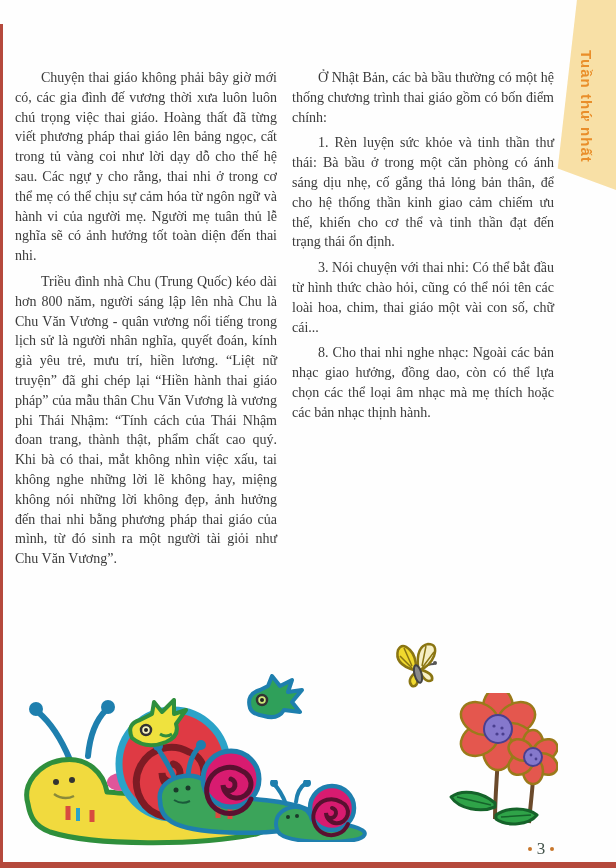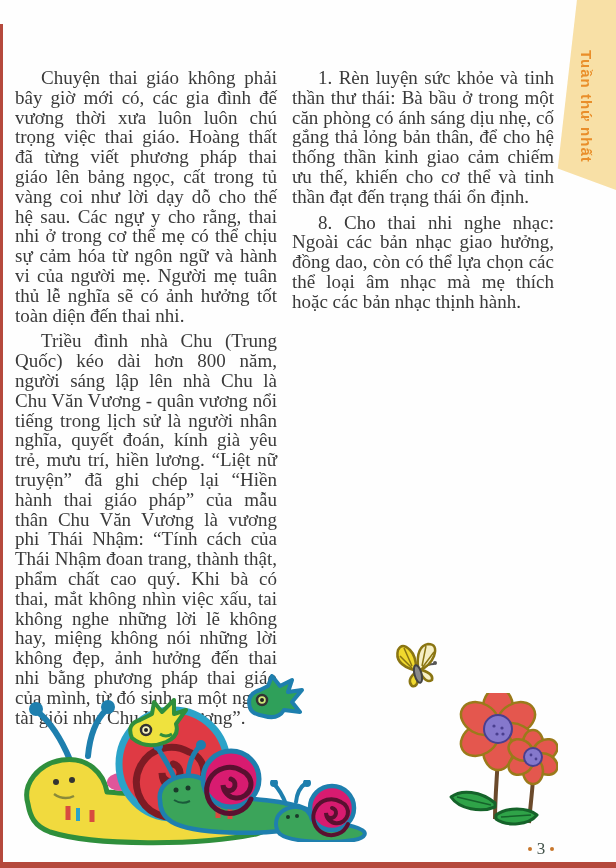--- a/index.html
+++ b/index.html
@@ -25,21 +25,21 @@
   .col-left{left:15px;width:262px;}
   .col-right{left:292px;width:262px;}
 
   h2.heading{
     font-family:"Liberation Sans",sans-serif;font-weight:700;color:#ee7523;
     font-size:14.5px;line-height:26px;margin:0 0 9px;word-spacing:2px;letter-spacing:.2px;
   }
   .big-num{font-size:29px;line-height:0;vertical-align:-5px;}
 
   .col p{
-    margin:0 0 6px;font-size:19px;line-height:19.8px;color:#3a3a3a;
+    margin:0 0 6px;font-size:14px;line-height:19.8px;color:#3a3a3a;
     text-align:justify;text-indent:26px;
   }
 
   .illu{position:absolute;}
 
   .page-number{
     position:absolute;left:514px;top:839px;width:54px;text-align:center;
     font-size:17px;color:#44544c;font-family:"Liberation Serif",serif;
   }
   .page-number .dot{
@@ -58,21 +58,23 @@
   <div class="side-tab">
     <span class="tab-label">Tuần thứ nhất</span>
   </div>
 
   <div class="col col-left">
     <p>Chuyện thai giáo không phải bây giờ mới có, các gia đình đế vương thời xưa luôn luôn chú trọng việc thai giáo. Hoàng thất đã từng viết phương pháp thai giáo lên bảng ngọc, cất trong tủ vàng coi như lời dạy dỗ cho thế hệ sau. Các ngự y cho rằng, thai nhi ở trong cơ thể mẹ có thể chịu sự cảm hóa từ ngôn ngữ và hành vi của người mẹ. Người mẹ tuân thủ lễ nghĩa sẽ có ảnh hưởng tốt toàn diện đến thai nhi.</p>
     <p>Triều đình nhà Chu (Trung Quốc) kéo dài hơn 800 năm, người sáng lập lên nhà Chu là Chu Văn Vương - quân vương nổi tiếng trong lịch sử là người nhân nghĩa, quyết đoán, kính già yêu trẻ, mưu trí, hiền lương. “Liệt nữ truyện” đã ghi chép lại “Hiền hành thai giáo pháp” của mẫu thân Chu Văn Vương là vương phi Thái Nhậm: “Tính cách của Thái Nhậm đoan trang, thành thật, phẩm chất cao quý. Khi bà có thai, mắt không nhìn việc xấu, tai không nghe những lời lẽ không hay, miệng không nói những lời không đẹp, ảnh hưởng đến thai nhi bằng phương pháp thai giáo của mình, từ đó sinh ra một người tài giỏi như Chu Văn Vương”.</p>
   </div>
 
   <div class="col col-right">
+    <p>Ở Nhật Bản, các bà bầu thường có một hệ thống chương trình thai giáo gồm có bốn điểm chính:</p>
     <p>1. Rèn luyện sức khỏe và tinh thần thư thái: Bà bầu ở trong một căn phòng có ánh sáng dịu nhẹ, cố gắng thả lỏng bản thân, để cho hệ thống thần kinh giao cảm chiếm ưu thế, khiến cho cơ thể và tinh thần đạt đến trạng thái ổn định.</p>
+    <p>3. Nói chuyện với thai nhi: Có thể bắt đầu từ hình thức chào hỏi, cũng có thể nói tên các loài hoa, chim, thai giáo một vài con số, chữ cái...</p>
     <p>8. Cho thai nhi nghe nhạc: Ngoài các bản nhạc giao hưởng, đồng dao, còn có thể lựa chọn các thể loại âm nhạc mà mẹ thích hoặc các bản nhạc thịnh hành.</p>
   </div>
 
   <svg class="illu" style="left:8px;top:688px;" width="295" height="165" viewBox="0 0 295 165">
     <path d="M62,72 C52,48 42,34 30,24" fill="none" stroke="#1e7fae" stroke-width="6" stroke-linecap="round"></path>
     <circle cx="28" cy="21" r="7" fill="#1e7fae"></circle>
     <path d="M80,68 C82,46 88,32 98,22" fill="none" stroke="#1e7fae" stroke-width="6" stroke-linecap="round"></path>
     <circle cx="100" cy="19" r="7" fill="#1e7fae"></circle>
     <path d="M20,116 C14,96 30,76 54,72 C80,68 96,86 99,104 C140,108 210,108 252,120 C272,126 270,140 248,146 C190,158 86,158 42,144 C26,138 22,128 20,116 Z" fill="#f1da3e" stroke="#2f8f3c" stroke-width="5" stroke-linejoin="round"></path>
     <ellipse cx="112" cy="94" rx="13" ry="9" fill="#e0559a"></ellipse>

